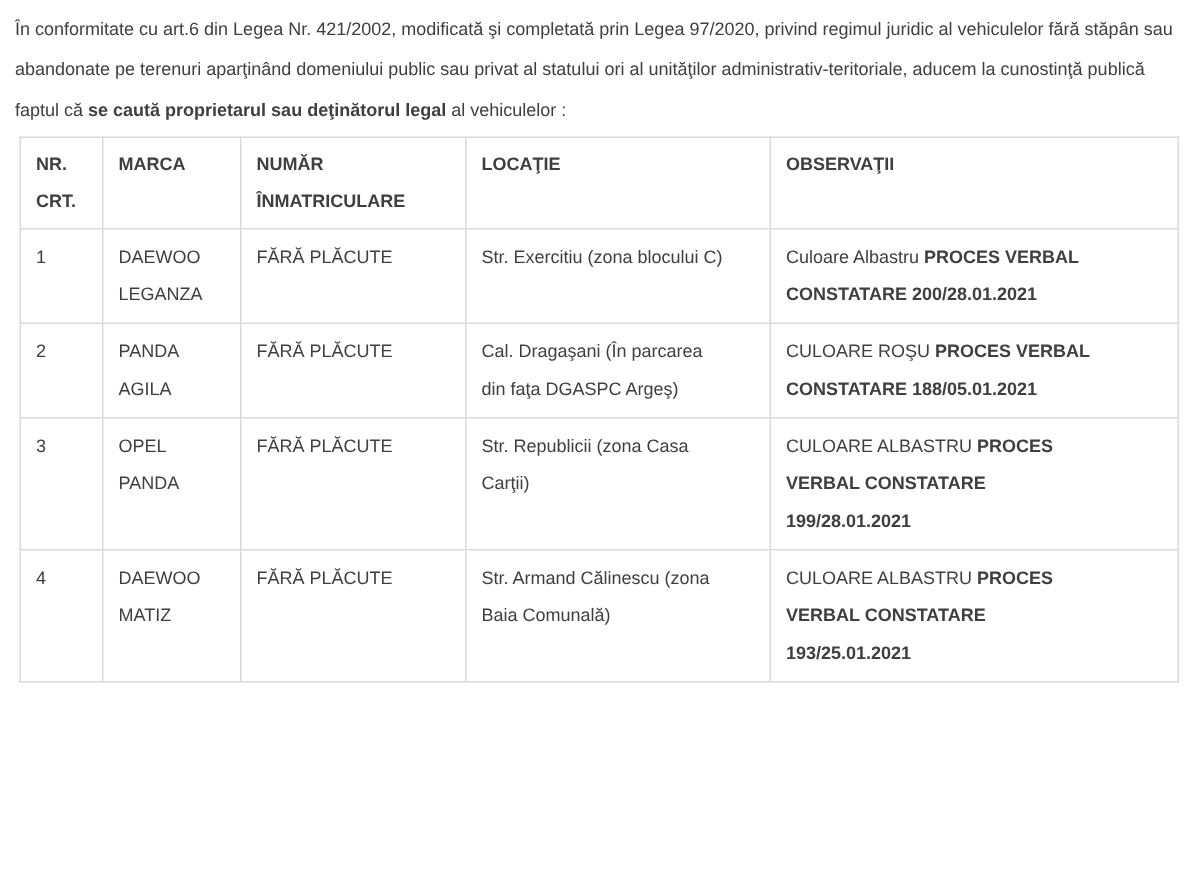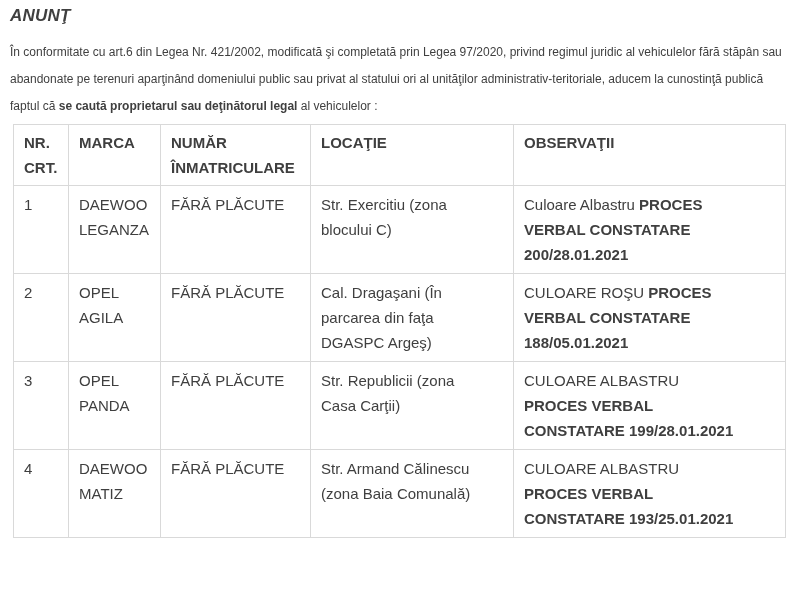--- a/index.html
+++ b/index.html
@@ -41,21 +41,21 @@
   table.vehicles col.c1 { width: 55px; }
   table.vehicles col.c2 { width: 92px; }
   table.vehicles col.c3 { width: 150px; }
   table.vehicles col.c4 { width: 203px; }
   table.vehicles col.c5 { width: 272px; }
   table.vehicles th,
   table.vehicles td {
     border: 1px solid #d9d9d9;
     vertical-align: top;
     text-align: left;
-    font-size: 15px;
+    font-size: 12px;
     line-height: 25px;
     overflow: hidden;
   }
   table.vehicles th {
     padding: 5px 8px 5px 10px;
     font-weight: 700;
   }
   table.vehicles td {
     padding: 6px 10px;
     font-weight: 400;
@@ -63,21 +63,20 @@
   table.vehicles td.loc { padding-right: 29px; }
   table.vehicles td.obs { padding-right: 48px; }
   table.vehicles td strong,
   table.vehicles th { color: #3f3f3f; }
 </style>
 </head>
 <body>
 
 <div class="page">
 
-  <p class="title">ANUNŢ</p>
 
   <p class="intro"><span>În conformitate cu art.6 din Legea Nr. 421/2002, modificată şi completată prin Legea 97/2020, privind regimul juridic al vehiculelor fără stăpân sau abandonate pe terenuri aparţinând domeniului public sau privat al statului ori al unităţilor administrativ-teritoriale, aducem la cunostinţă publică faptul că </span><strong>se caută proprietarul sau deţinătorul legal</strong><span> al vehiculelor :</span></p>
 
   <table class="vehicles">
     <colgroup>
       <col class="c1">
         <col class="c2">
         <col class="c3">
         <col class="c4">
         <col class="c5">
@@ -94,21 +93,21 @@
     <tbody>
       <tr>
         <td>1</td>
         <td>DAEWOO LEGANZA</td>
         <td>FĂRĂ PLĂCUTE</td>
         <td class="loc">Str. Exercitiu (zona blocului C)</td>
         <td class="obs"><span>Culoare Albastru </span><strong>PROCES VERBAL CONSTATARE 200/28.01.2021</strong></td>
       </tr>
       <tr>
         <td>2</td>
-        <td>OPEL AGILA</td>
+        <td>PANDA AGILA</td>
         <td>FĂRĂ PLĂCUTE</td>
         <td class="loc">Cal. Dragaşani (În parcarea din faţa DGASPC Argeş)</td>
         <td class="obs"><span>CULOARE ROŞU </span><strong>PROCES VERBAL CONSTATARE 188/05.01.2021</strong></td>
       </tr>
       <tr>
         <td>3</td>
         <td>OPEL PANDA</td>
         <td>FĂRĂ PLĂCUTE</td>
         <td class="loc">Str. Republicii (zona Casa Carţii)</td>
         <td class="obs"><span>CULOARE ALBASTRU </span><strong>PROCES VERBAL CONSTATARE 199/28.01.2021</strong></td>

